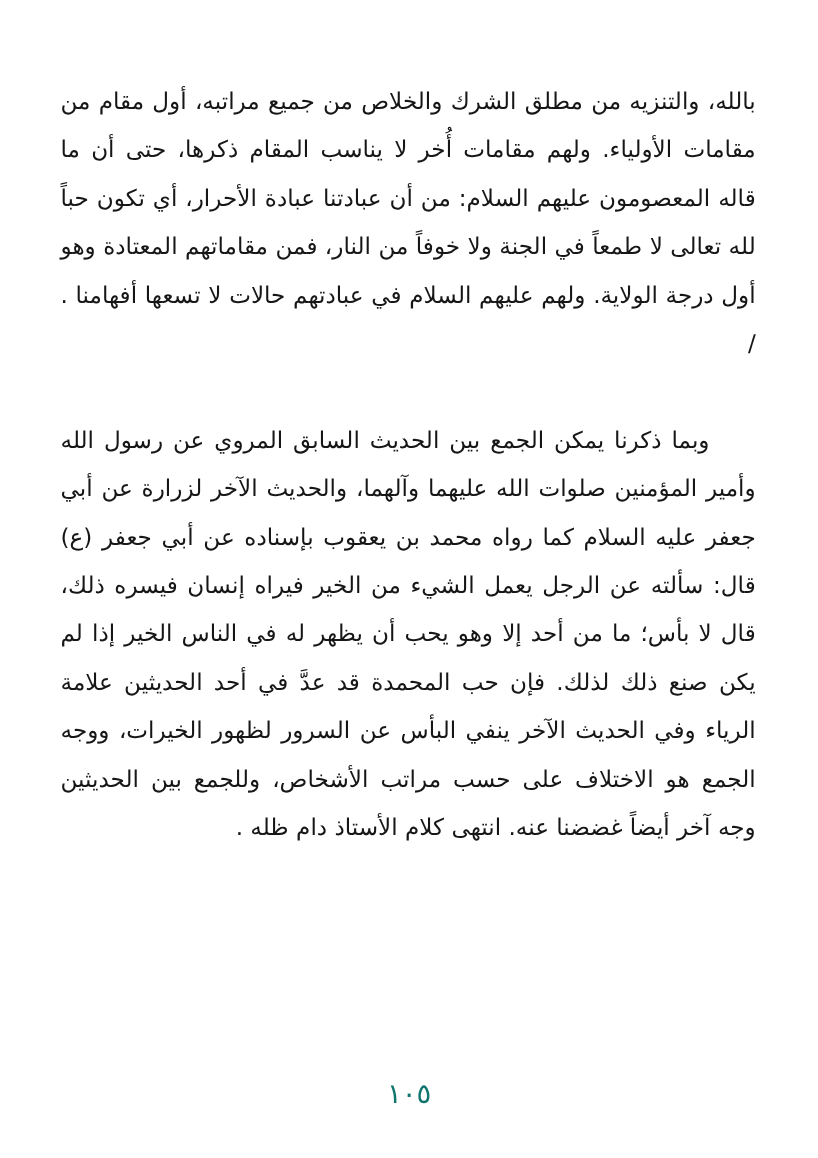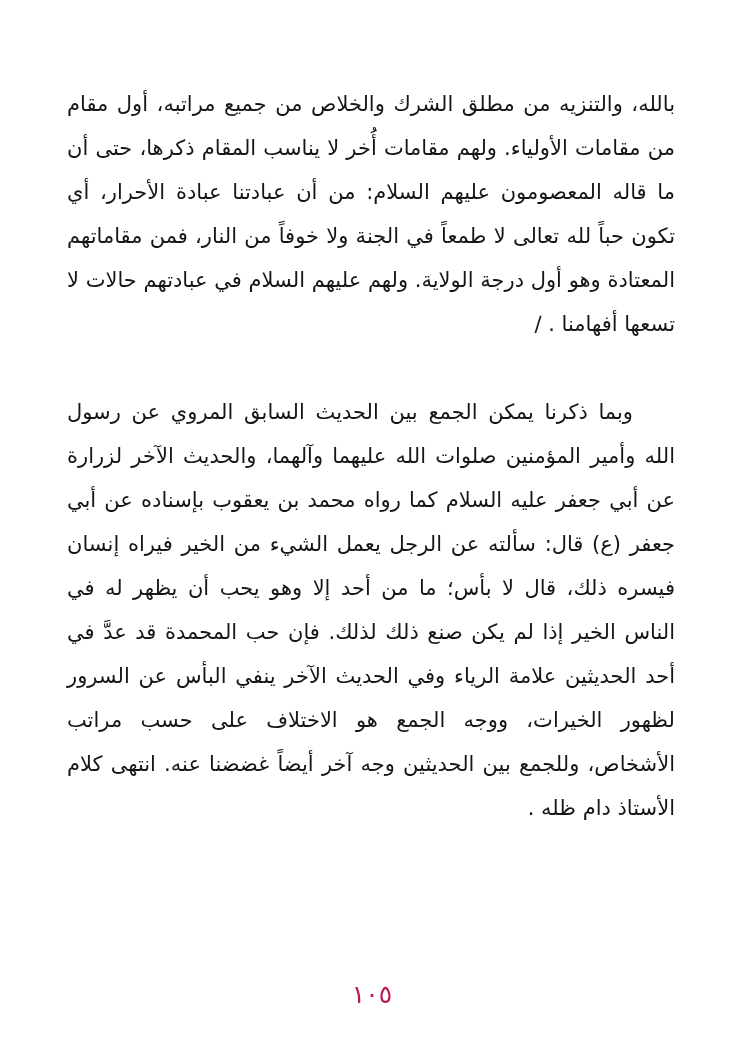--- a/index.html
+++ b/index.html
@@ -21,37 +21,37 @@
     right: 57px;
     width: 632px;
     direction: rtl;
     text-align: justify;
     font-family: "DejaVu Sans", "Liberation Sans", sans-serif;
     font-size: 21px;
     line-height: 44px;
     color: #161616;
   }
   .para {
-    margin: 12px;
+    margin: 0;
     padding: 0;
   }
   .para-2 {
     margin-top: 44px;
     text-indent: 42px;
   }
   .page-number {
     position: absolute;
     left: 0;
     right: 0;
     bottom: 44px;
     text-align: center;
     direction: rtl;
     font-family: "DejaVu Sans", "Liberation Sans", sans-serif;
     font-size: 25px;
-    color: #be185d;
+    color: #0f766e;
   }
 </style>
 </head>
 <body>
 
 <div class="scan-page">
   <div class="text-block">
     <p class="para para-1">بالله، والتنزيه من مطلق الشرك والخلاص من جميع مراتبه، أول مقام من مقامات الأولياء. ولهم مقامات أُخر لا يناسب المقام ذكرها، حتى أن ما قاله المعصومون عليهم السلام: من أن عبادتنا عبادة الأحرار، أي تكون حباً لله تعالى لا طمعاً في الجنة ولا خوفاً من النار، فمن مقاماتهم المعتادة وهو أول درجة الولاية. ولهم عليهم السلام في عبادتهم حالات لا تسعها أفهامنا . ∕</p>
     <p class="para para-2">وبما ذكرنا يمكن الجمع بين الحديث السابق المروي عن رسول الله وأمير المؤمنين صلوات الله عليهما وآلهما، والحديث الآخر لزرارة عن أبي جعفر عليه السلام كما رواه محمد بن يعقوب بإسناده عن أبي جعفر (ع) قال: سألته عن الرجل يعمل الشيء من الخير فيراه إنسان فيسره ذلك، قال لا بأس؛ ما من أحد إلا وهو يحب أن يظهر له في الناس الخير إذا لم يكن صنع ذلك لذلك. فإن حب المحمدة قد عدَّ في أحد الحديثين علامة الرياء وفي الحديث الآخر ينفي البأس عن السرور لظهور الخيرات، ووجه الجمع هو الاختلاف على حسب مراتب الأشخاص، وللجمع بين الحديثين وجه آخر أيضاً غضضنا عنه. انتهى كلام الأستاذ دام ظله .</p>
   </div>

